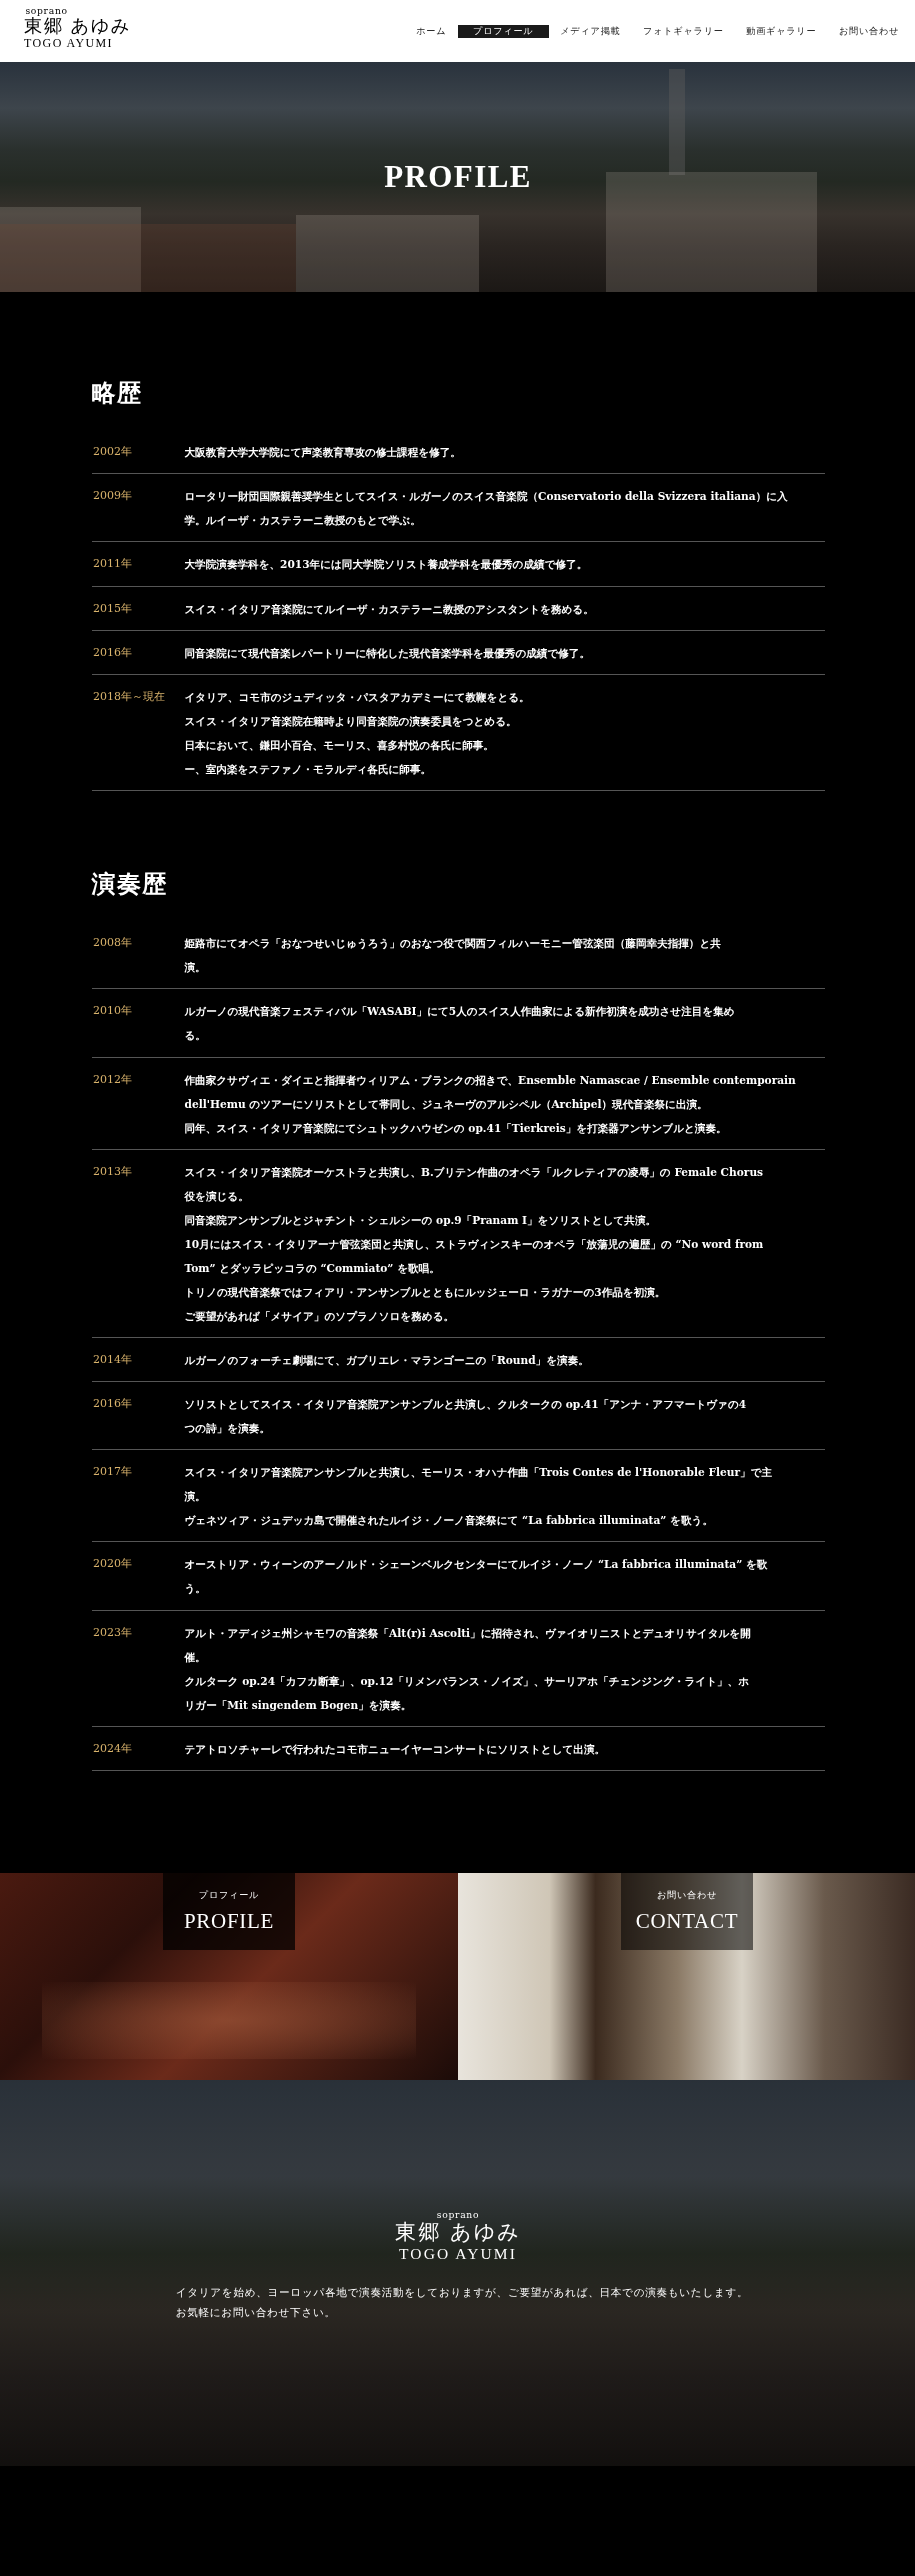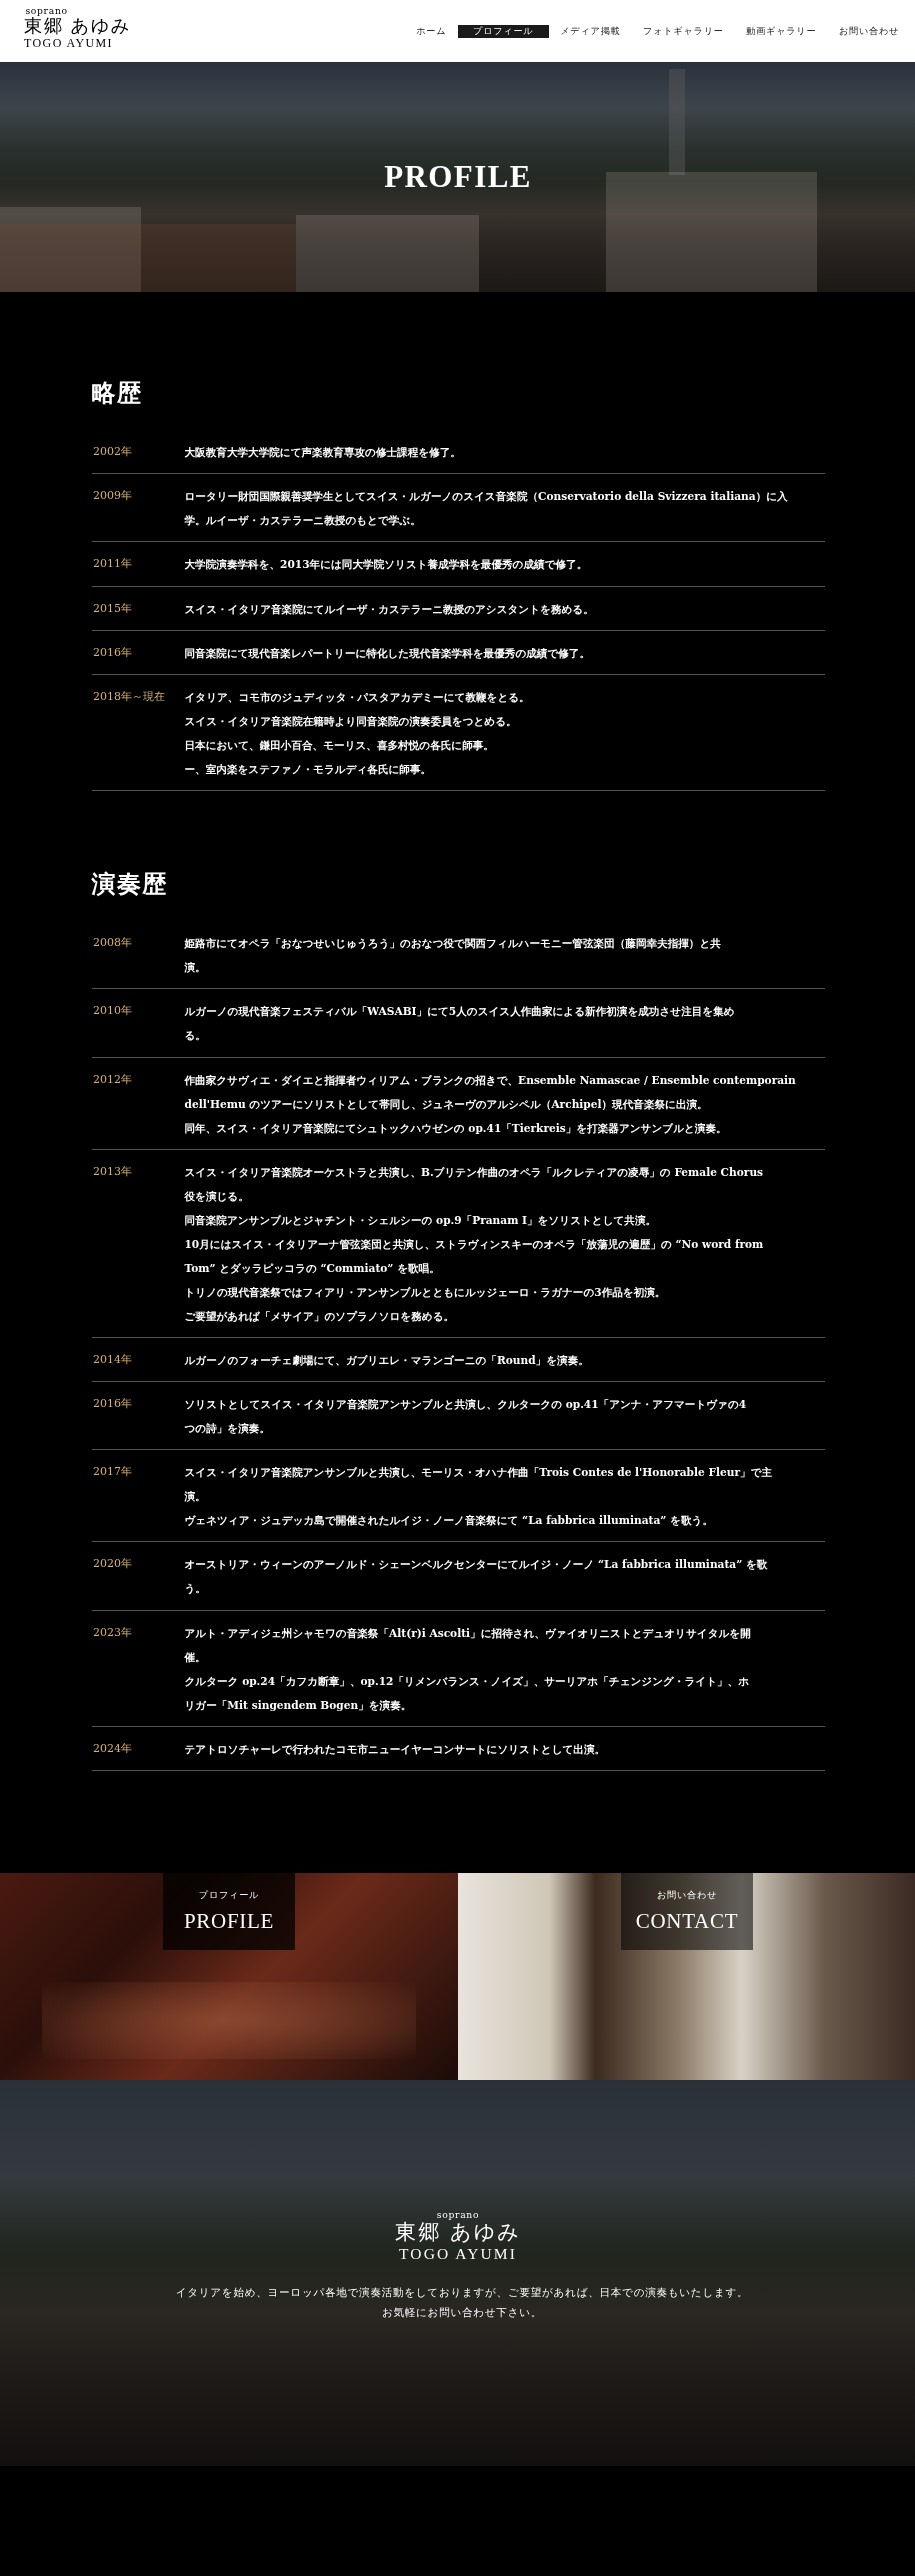--- a/index.html
+++ b/index.html
@@ -52,21 +52,21 @@
   
   .footer-banner { height: 386px; position: relative;
     background:
       linear-gradient(rgba(0,0,0,0.62), rgba(0,0,0,0.62)),
       linear-gradient(180deg, #6c7f94 0%, #8a98a6 25%, #55614f 45%, #6f6558 60%, #4f4540 78%, #2f2925 100%);
     display: flex; flex-direction: column; align-items: center; padding-top: 130px; }
   .fb-logo { text-align: center; line-height: 1; color: #fff; }
   .fb-logo .sub { font-size: 9.2px; letter-spacing: 0.7px; }
   .fb-logo .jp { font-size: 21px; letter-spacing: 2.1px; margin-top: 2.8px; }
   .fb-logo .en { font-size: 15.5px; letter-spacing: 2.1px; margin-top: 2.8px; font-family: "Liberation Serif", serif; }
-  .fb-text { margin-top: 21px; text-align: center; font-size: 10.6px; line-height: 20px; letter-spacing: 0.7px; margin-left: 8px; }
+  .fb-text { margin-top: 21px; font-size: 10.6px; line-height: 20px; letter-spacing: 0.7px; margin-left: 8px; }
 </style>
 </head>
 <body>
 
 <header class="header">
   <div class="logo">
     <div class="sub">soprano</div>
     <div class="jp">東郷 あゆみ</div>
     <div class="en">TOGO AYUMI</div>
   </div>

